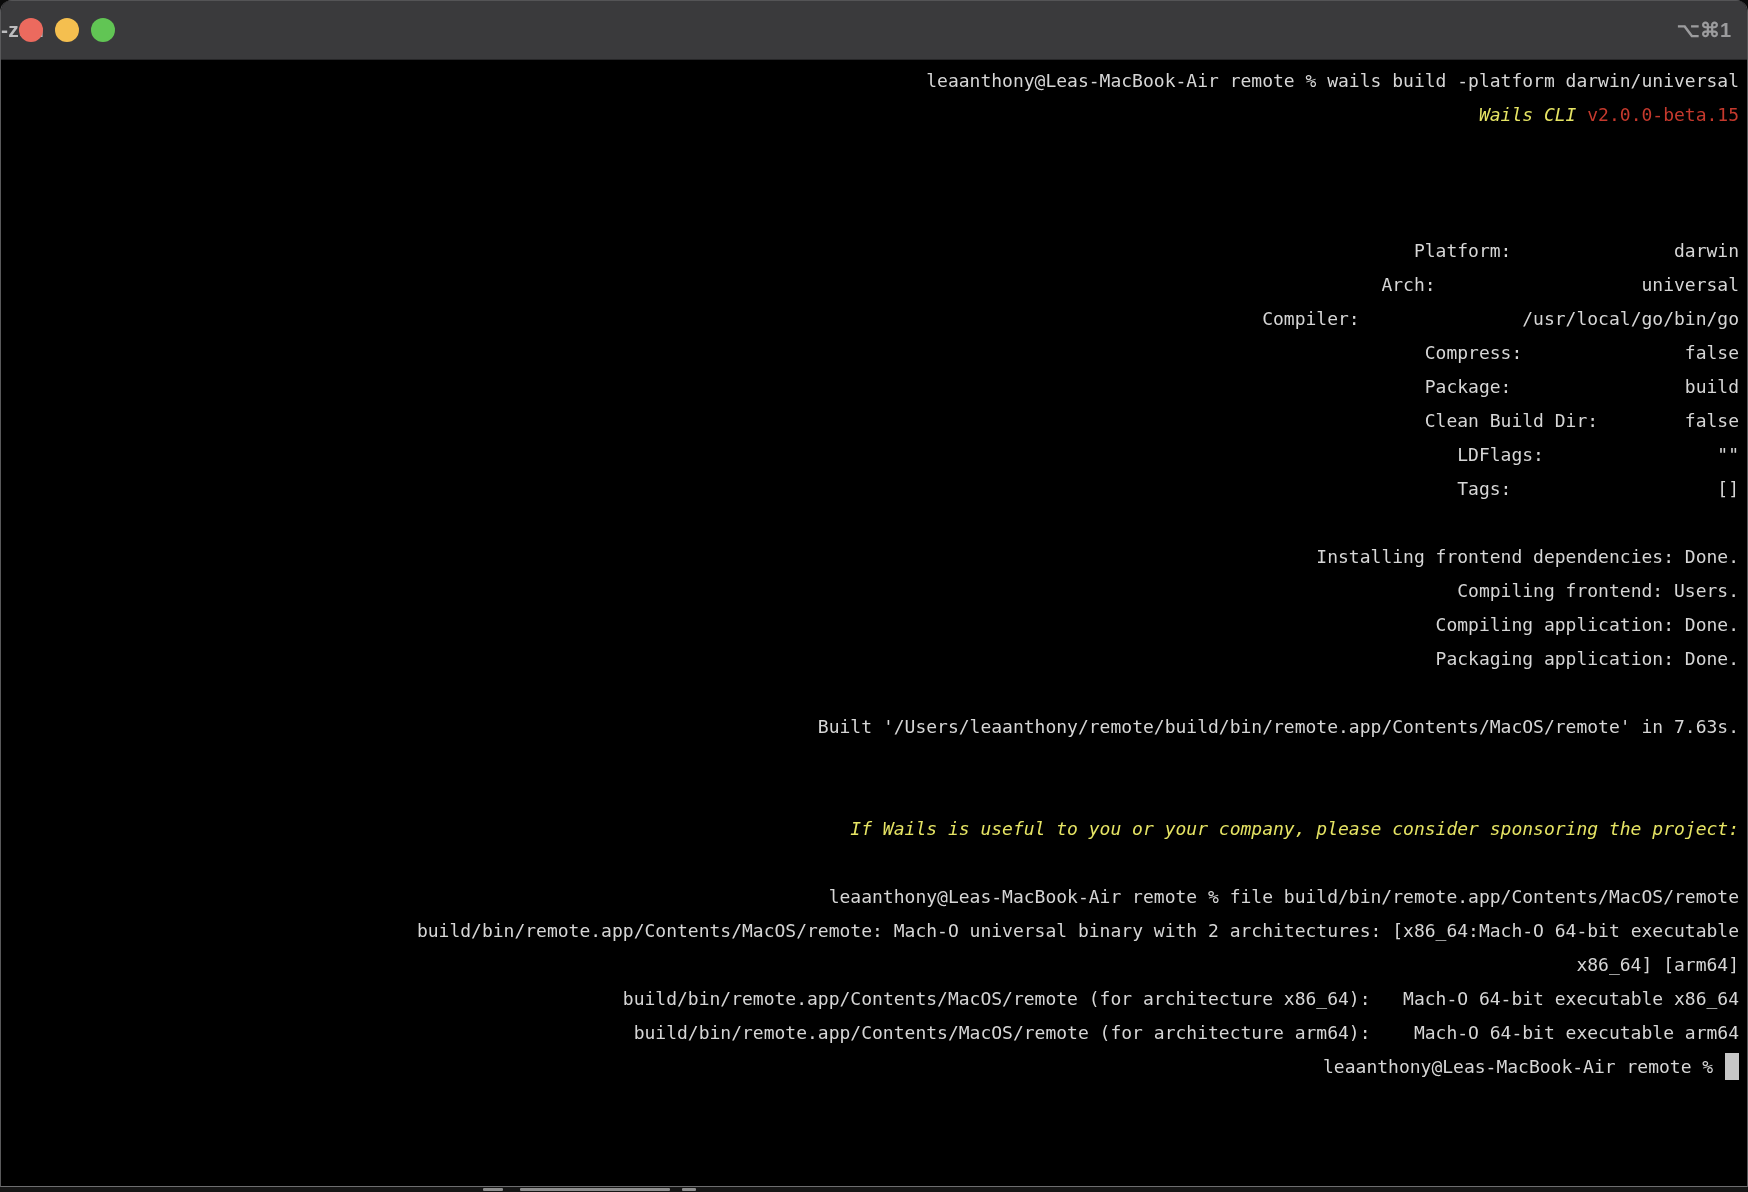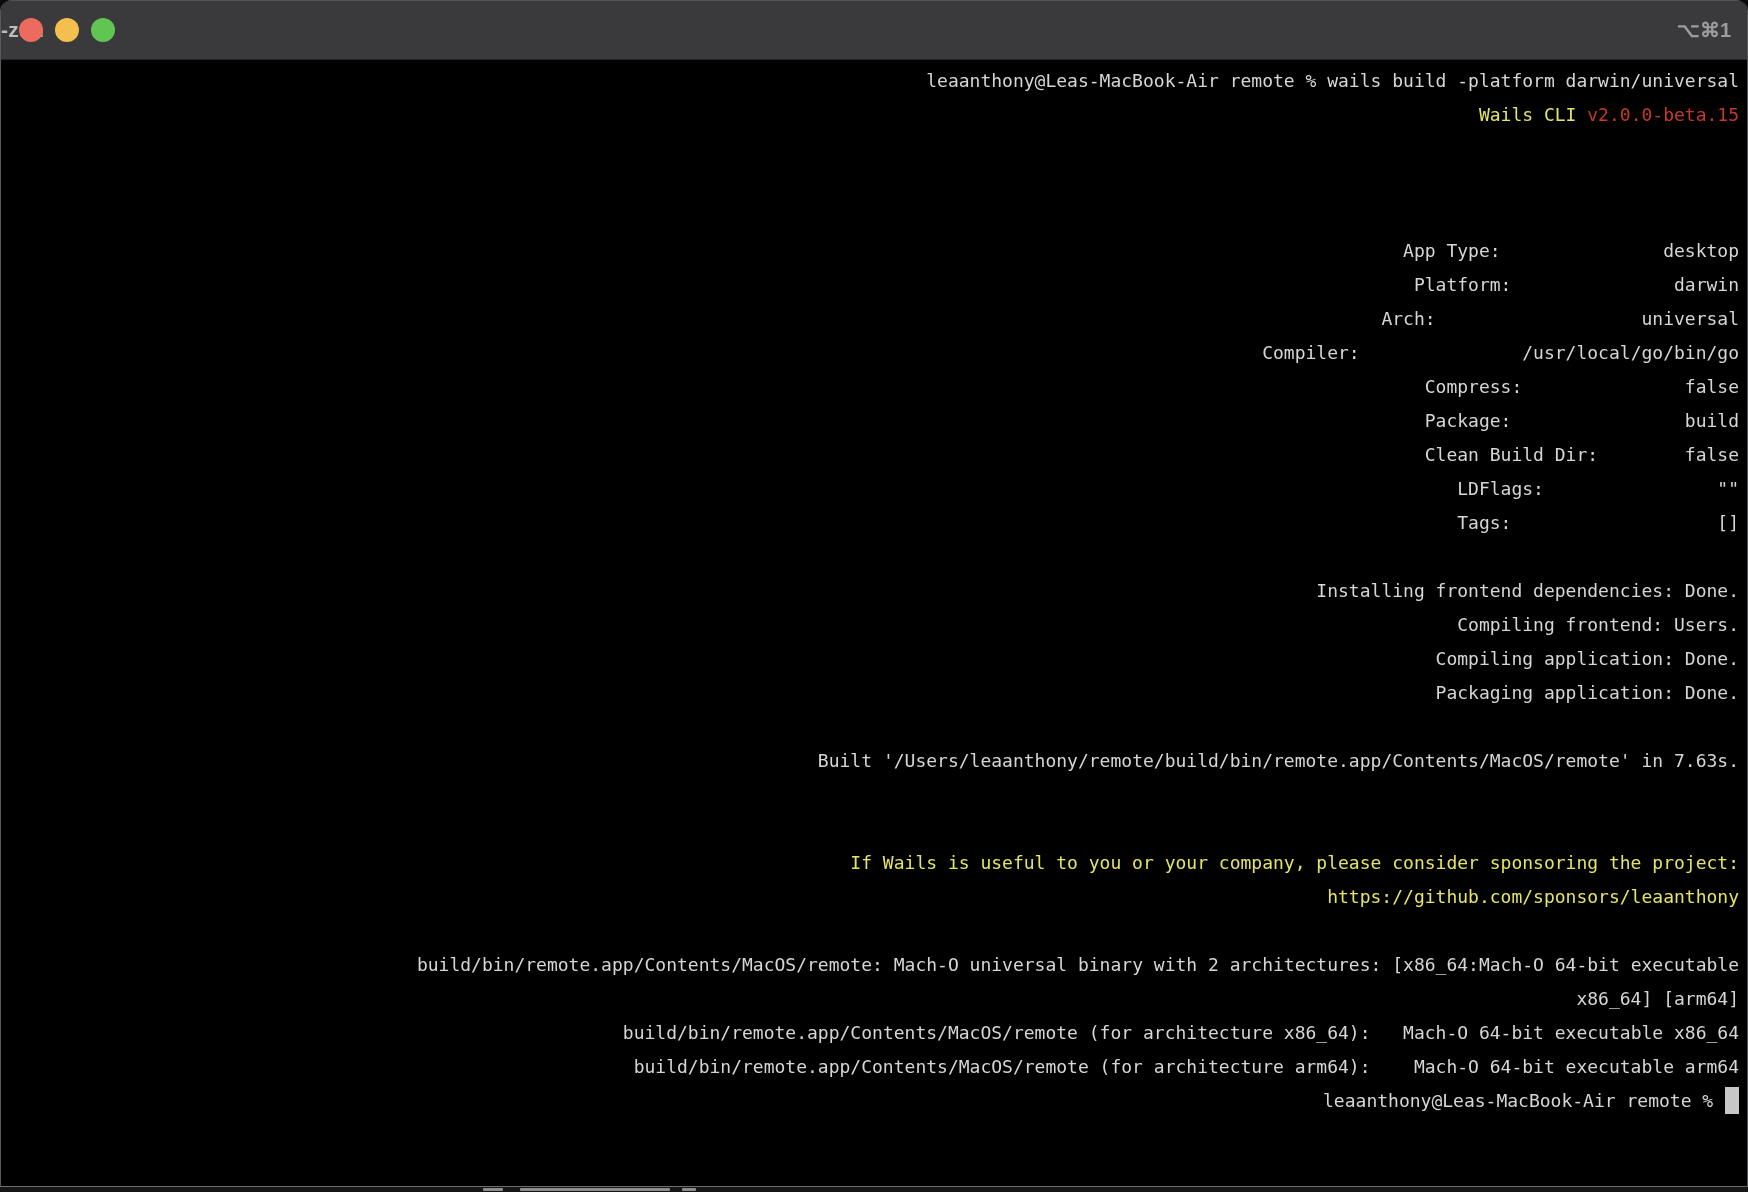--- a/index.html
+++ b/index.html
@@ -38,21 +38,21 @@
   }
   .screen{
     padding:4px 8px 0 11px;
     font-size:18px;
     line-height:34px;
     color:var(--term-fg);
     text-align:right;
   }
   .line{white-space:pre;height:34px;}
   .seg-fg{color:var(--term-fg);}
-  .seg-yellow{color:var(--term-yellow);}
+  .seg-yellow{color:var(--term-yellow);font-style:italic;}
   .seg-red{color:var(--term-red);}
   .cursor{
     display:inline-block;width:14px;height:27px;background:var(--term-cursor);
     vertical-align:middle;margin-left:1px;transform:translateY(-2px);
   }
   .sliver{
     position:absolute;left:0;top:1187px;width:1748px;height:5px;background:#161616;overflow:hidden;
   }
   .sliver .frag{position:absolute;top:1px;height:3px;background:#8d8d8d;border-radius:1px;}
 </style>
@@ -69,41 +69,40 @@
       </div>
       <div class="titletext">-zsh</div>
       <div class="shortcut">⌥⌘1</div>
     </div>
     <div class="screen" id="screen">
         <div class="line"><span class="seg-fg">leaanthony@Leas-MacBook-Air remote % wails build -platform darwin/universal</span></div>
         <div class="line"><span class="seg-yellow">Wails CLI </span><span class="seg-red">v2.0.0-beta.15</span></div>
         <div class="line"></div>
         <div class="line"></div>
         <div class="line"></div>
-        <div class="line"><span class="seg-fg">App Type:               desktop</span></div>
         <div class="line"><span class="seg-fg">Platform:               darwin</span></div>
         <div class="line"><span class="seg-fg">Arch:                   universal</span></div>
         <div class="line"><span class="seg-fg">Compiler:               /usr/local/go/bin/go</span></div>
         <div class="line"><span class="seg-fg">Compress:               false</span></div>
         <div class="line"><span class="seg-fg">Package:                build</span></div>
         <div class="line"><span class="seg-fg">Clean Build Dir:        false</span></div>
         <div class="line"><span class="seg-fg">LDFlags:                ""</span></div>
         <div class="line"><span class="seg-fg">Tags:                   []</span></div>
         <div class="line"></div>
         <div class="line"><span class="seg-fg">Installing frontend dependencies: Done.</span></div>
         <div class="line"><span class="seg-fg">Compiling frontend: Users.</span></div>
         <div class="line"><span class="seg-fg">Compiling application: Done.</span></div>
         <div class="line"><span class="seg-fg">Packaging application: Done.</span></div>
         <div class="line"></div>
         <div class="line"><span class="seg-fg">Built '/Users/leaanthony/remote/build/bin/remote.app/Contents/MacOS/remote' in 7.63s.</span></div>
         <div class="line"></div>
         <div class="line"></div>
         <div class="line"><span class="seg-yellow">If Wails is useful to you or your company, please consider sponsoring the project:</span></div>
-        <div class="line"><span class="seg-yellow">https://github.com/sponsors/leaanthony</span></div>
         <div class="line"></div>
+        <div class="line"><span class="seg-fg">leaanthony@Leas-MacBook-Air remote % file build/bin/remote.app/Contents/MacOS/remote</span></div>
         <div class="line"><span class="seg-fg">build/bin/remote.app/Contents/MacOS/remote: Mach-O universal binary with 2 architectures: [x86_64:Mach-O 64-bit executable</span></div>
         <div class="line"><span class="seg-fg">x86_64] [arm64]</span></div>
         <div class="line"><span class="seg-fg">build/bin/remote.app/Contents/MacOS/remote (for architecture x86_64):   Mach-O 64-bit executable x86_64</span></div>
         <div class="line"><span class="seg-fg">build/bin/remote.app/Contents/MacOS/remote (for architecture arm64):    Mach-O 64-bit executable arm64</span></div>
         <div class="line"><span class="seg-fg">leaanthony@Leas-MacBook-Air remote % </span><span class="cursor"></span></div>
       </div>
   </div>
   <div class="sliver">
     <div class="frag" style="left:483px;width:20px;"></div>
     <div class="frag" style="left:520px;width:150px;"></div>

